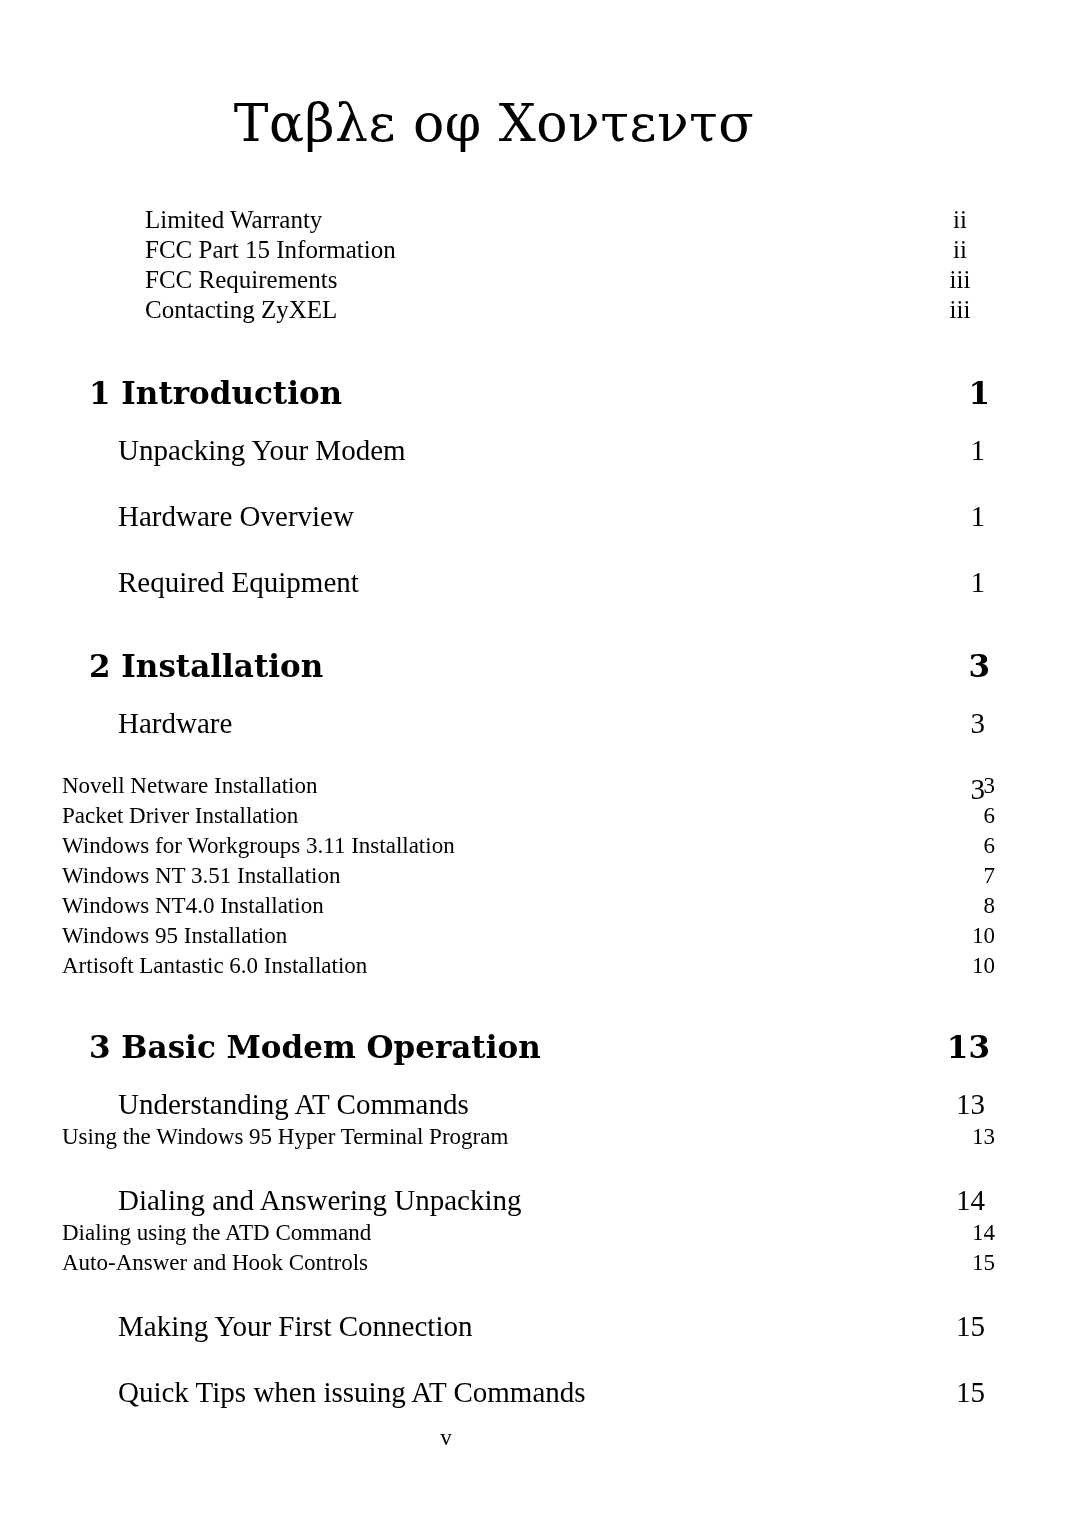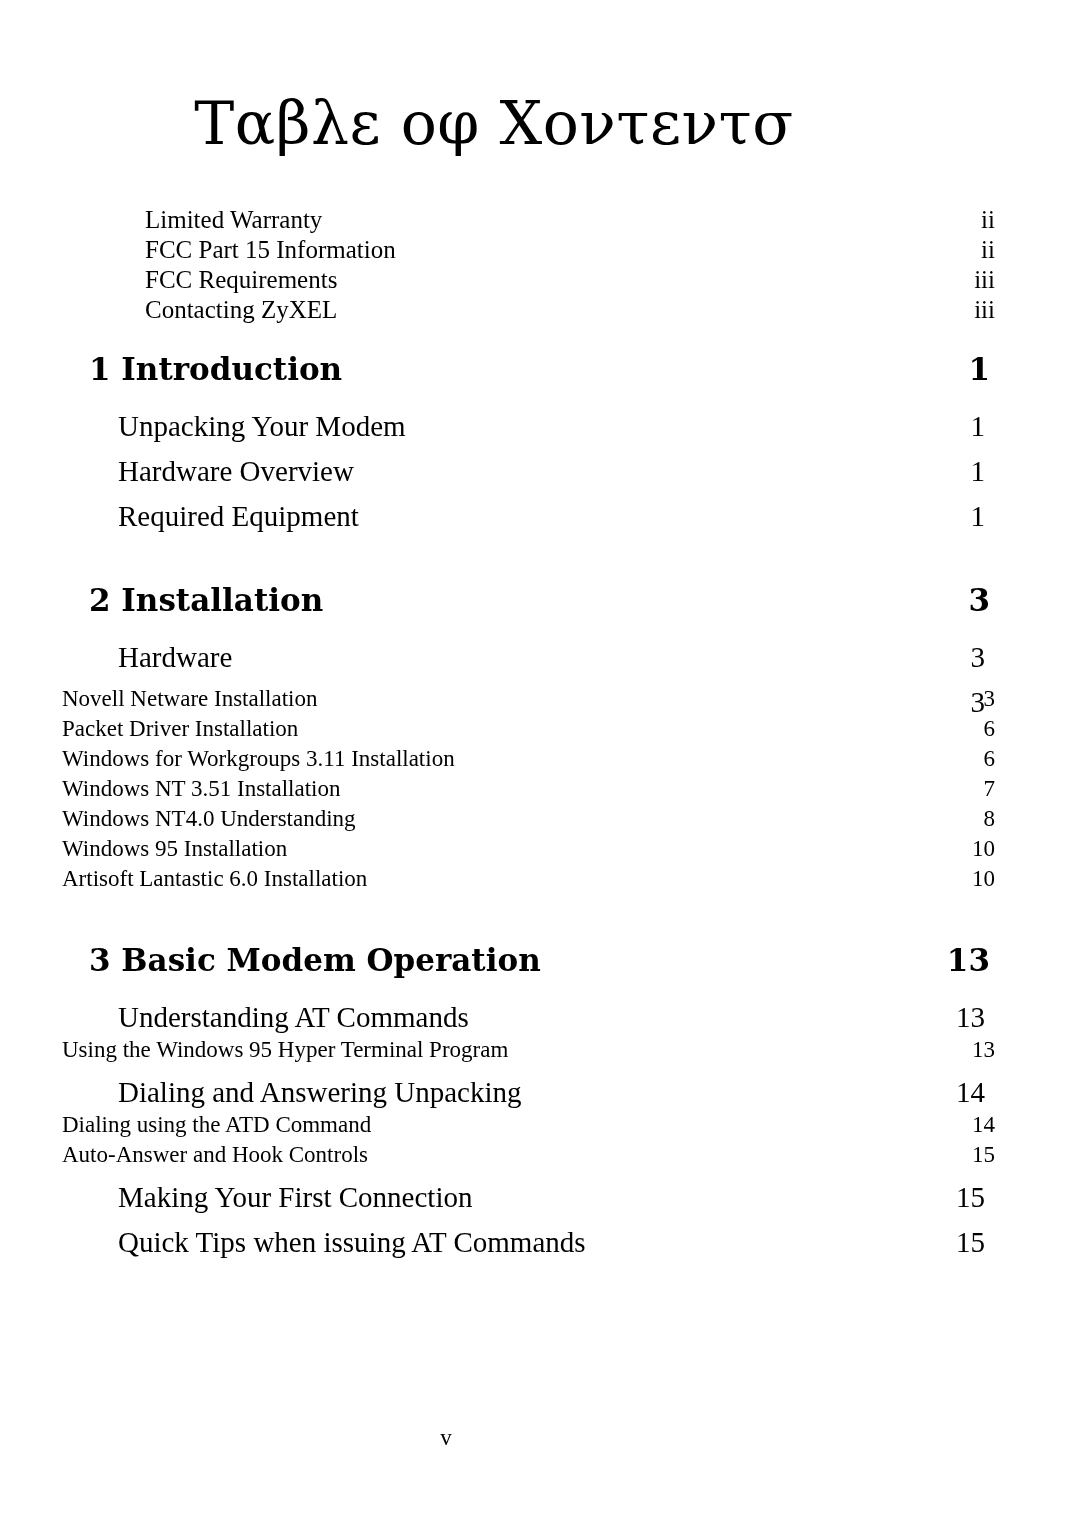--- a/index.html
+++ b/index.html
@@ -22,21 +22,21 @@
   }
 
   
   .doc-title {
     position: absolute;
     left: 0;
     top: 92px;
     width: 988px;
     text-align: center;
     font-family: "DejaVu Serif", "Liberation Serif", serif;
-    font-size: 60px;
+    font-size: 52px;
     line-height: 62px;
     font-weight: 400;
     letter-spacing: 0.5px;
     white-space: nowrap;
   }
 
   
   .toc {
     position: absolute;
     left: 0;
@@ -66,20 +66,21 @@
     padding-left: 145px;
     font-size: 25px;
     line-height: 30px;
     font-weight: 400;
   }
   .lvl-front .pageno {
     right: 85px;
     width: 70px;
     font-size: 25px;
     line-height: 30px;
+    text-align: center;
   }
 
   
   .lvl-chapter {
     padding-left: 89px;
     font-family: "DejaVu Serif", "Liberation Serif", serif;
     font-size: 31px;
     line-height: 40px;
     font-weight: 700;
     margin-top: 38px;
@@ -92,21 +93,21 @@
     line-height: 40px;
     font-weight: 700;
   }
 
   
   .lvl-1 {
     padding-left: 118px;
     font-size: 29px;
     line-height: 36px;
     font-weight: 400;
-    margin-top: 9px;
+    margin-top: 30px;
   }
   .lvl-1 .pageno {
     right: 95px;
     width: 75px;
     font-size: 29px;
     line-height: 36px;
   }
 
   
   .lvl-2 {
@@ -117,21 +118,21 @@
   }
   .lvl-2 .pageno {
     right: 85px;
     width: 70px;
     font-size: 23px;
     line-height: 30px;
   }
 
   
   .gap-lg { margin-top: 46px; }
-  .gap-xl { margin-top: 24px; }
+  .gap-xl { margin-top: 48px; }
   .gap-sm { margin-top: 0; }
   .gap-md { margin-top: 19px; }
 
   
   .footer-pageno {
     position: absolute;
     left: 0;
     top: 1424px;
     width: 1080px;
     text-align: center;
@@ -157,21 +158,21 @@
       <div class="toc-row lvl-1 gap-md"><span class="label">Unpacking Your Modem</span><span class="pageno">1</span></div>
       <div class="toc-row lvl-1"><span class="label">Hardware Overview</span><span class="pageno">1</span></div>
       <div class="toc-row lvl-1"><span class="label">Required Equipment</span><span class="pageno">1</span></div>
       <div class="toc-row lvl-chapter gap-lg"><span class="label">2 Installation</span><span class="pageno">3</span></div>
       <div class="toc-row lvl-1 gap-md"><span class="label">Hardware</span><span class="pageno">3</span></div>
       <div class="toc-row lvl-1"><span class="pageno">3</span></div>
       <div class="toc-row lvl-2 gap-sm"><span class="label">Novell Netware Installation</span><span class="pageno">3</span></div>
       <div class="toc-row lvl-2 gap-sm"><span class="label">Packet Driver Installation</span><span class="pageno">6</span></div>
       <div class="toc-row lvl-2 gap-sm"><span class="label">Windows for Workgroups 3.11 Installation</span><span class="pageno">6</span></div>
       <div class="toc-row lvl-2 gap-sm"><span class="label">Windows NT 3.51 Installation</span><span class="pageno">7</span></div>
-      <div class="toc-row lvl-2 gap-sm"><span class="label">Windows NT4.0 Understanding</span><span class="pageno">8</span></div>
+      <div class="toc-row lvl-2 gap-sm"><span class="label">Windows NT4.0 Installation</span><span class="pageno">8</span></div>
       <div class="toc-row lvl-2 gap-sm"><span class="label">Windows 95 Installation</span><span class="pageno">10</span></div>
       <div class="toc-row lvl-2 gap-sm"><span class="label">Artisoft Lantastic 6.0 Installation</span><span class="pageno">10</span></div>
       <div class="toc-row lvl-chapter gap-lg"><span class="label">3 Basic Modem Operation</span><span class="pageno">13</span></div>
       <div class="toc-row lvl-1 gap-md"><span class="label">Understanding AT Commands</span><span class="pageno">13</span></div>
       <div class="toc-row lvl-2 gap-sm"><span class="label">Using the Windows 95 Hyper Terminal Program</span><span class="pageno">13</span></div>
       <div class="toc-row lvl-1"><span class="label">Dialing and Answering Unpacking</span><span class="pageno">14</span></div>
       <div class="toc-row lvl-2 gap-sm"><span class="label">Dialing using the ATD Command</span><span class="pageno">14</span></div>
       <div class="toc-row lvl-2 gap-sm"><span class="label">Auto-Answer and Hook Controls</span><span class="pageno">15</span></div>
       <div class="toc-row lvl-1"><span class="label">Making Your First Connection</span><span class="pageno">15</span></div>
       <div class="toc-row lvl-1"><span class="label">Quick Tips when issuing AT Commands</span><span class="pageno">15</span></div>

